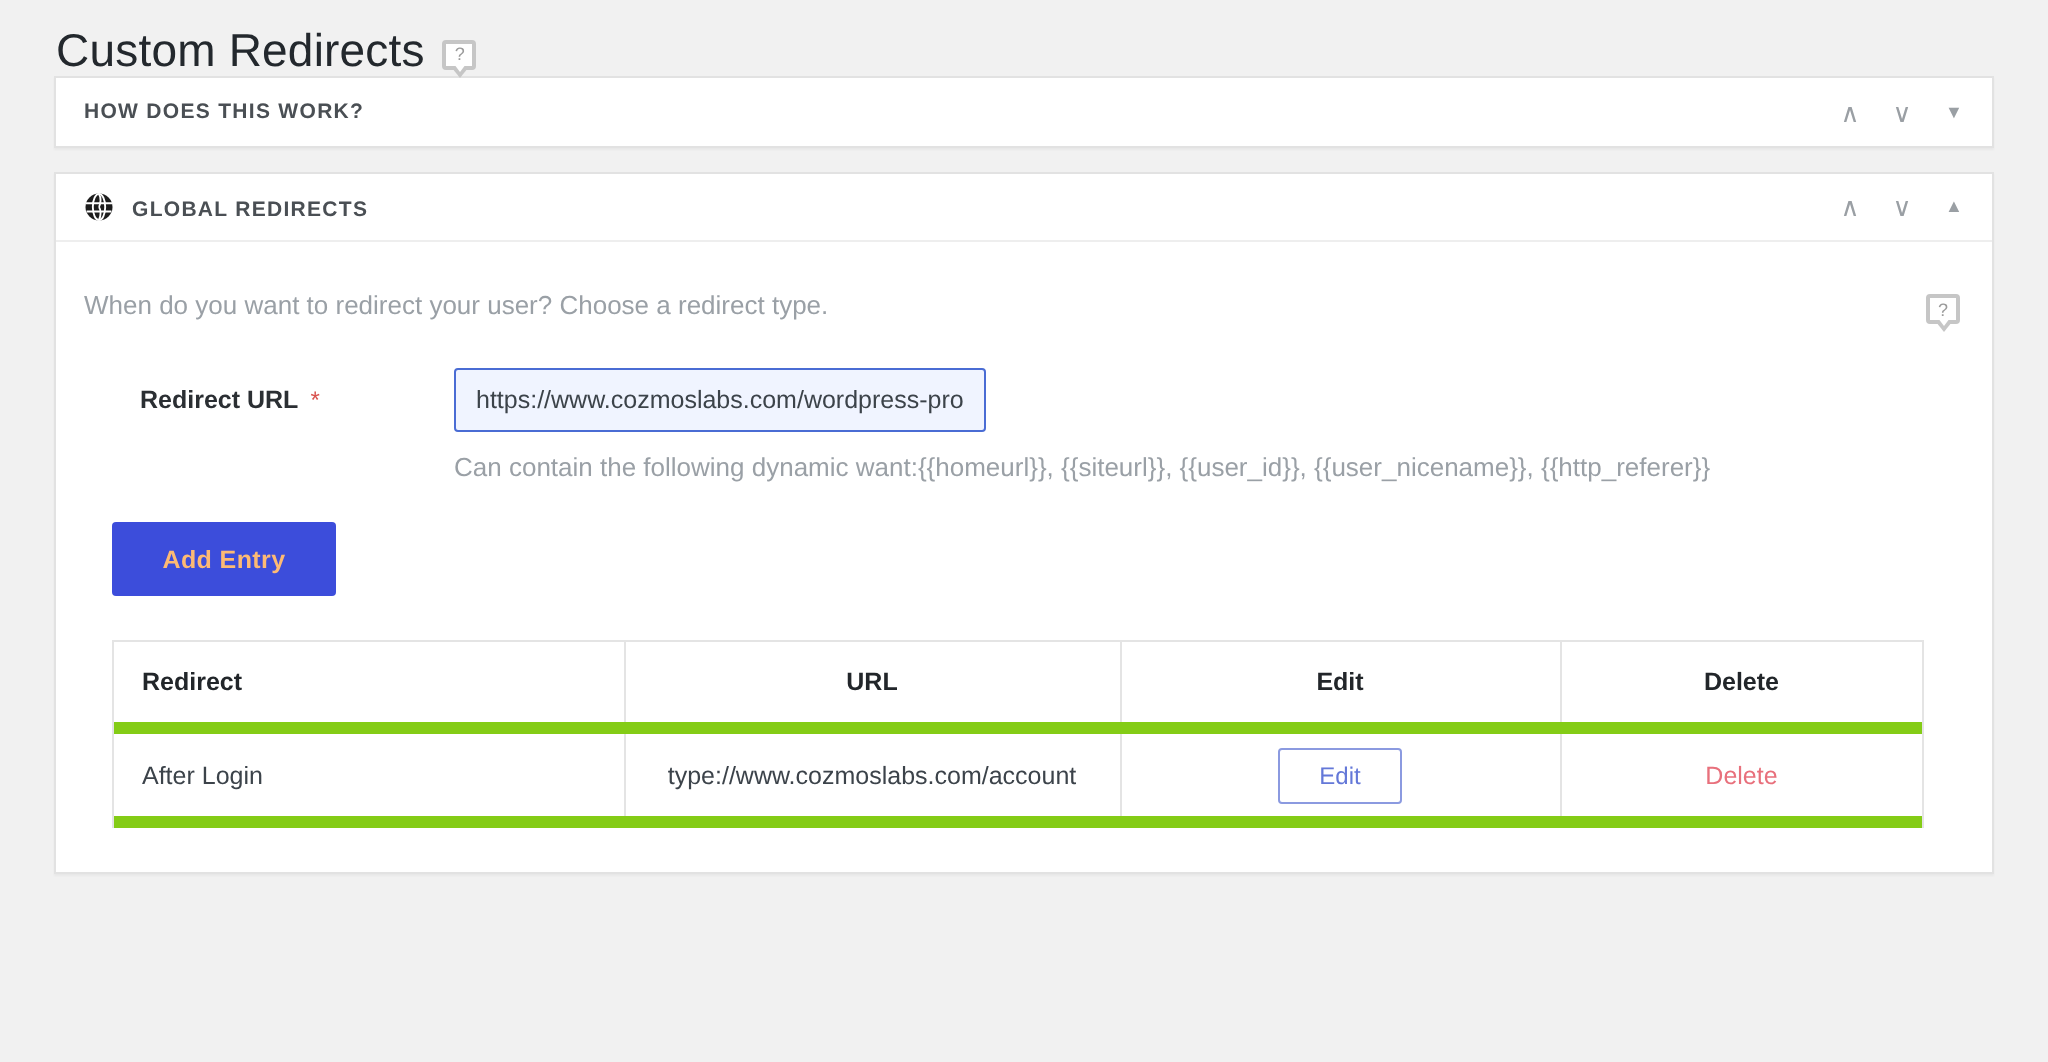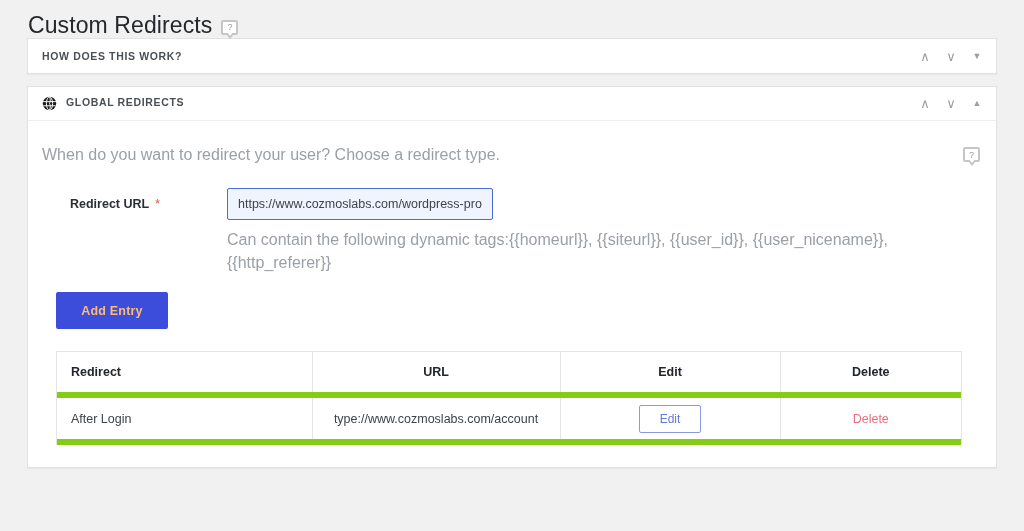--- a/index.html
+++ b/index.html
@@ -90,21 +90,21 @@
   }
   .panel-header.no-border { border-bottom: none; }
   .panel-title {
     font-size: 10.5px;
     font-weight: 700;
     letter-spacing: 0.65px;
     color: #4a4f54;
     text-transform: uppercase;
     flex: 1;
     display: flex;
-    align-items: flex-start;
+    align-items: flex-end;
     gap: 9px;
   }
   .globe-icon {
     width: 15px;
     height: 15px;
     flex: 0 0 auto;
     display: inline-block;
   }
   .panel-actions {
     display: flex;
@@ -195,21 +195,21 @@
     font-family: "Liberation Sans", sans-serif;
     color: #3c434a;
     background: #f0f4ff;
     border: 1.5px solid #4a6cd4;
     border-radius: 2px;
     box-sizing: border-box;
     outline: none;
   }
 
   .field-desc {
-    font-size: 16px;
+    font-size: 13px;
     color: #9aa0a6;
     margin-top: 9px;
     margin-bottom: 22px;
     line-height: 1.4;
   }
   .field-desc.tight { margin-bottom: 14px; }
 
   .btn-add {
     display: block;
     margin: 4px 0 0 14px;
@@ -330,21 +330,21 @@
         <div class="field-desc">When do you want to redirect your user? Choose a redirect type.</div>
       </div>
     </div>
 
     <div class="form-row">
       <div class="form-label">
         <span>Redirect URL</span><span class="req">*</span>
       </div>
       <div class="form-field">
         <input class="url-input" type="text" value="https://www.cozmoslabs.com/wordpress-profile-builder/" style="">
-        <div class="field-desc tight">Can contain the following dynamic tags:{{homeurl}}, {{siteurl}}, {{user_id}}, {{user_nicename}}, {{http_referer}}</div>
+        <div class="field-desc tight">Can contain the following dynamic want:{{homeurl}}, {{siteurl}}, {{user_id}}, {{user_nicename}}, {{http_referer}}</div>
       </div>
     </div>
 
     <button class="btn-add">Add Entry</button>
 
     <div class="table-wrap">
       <table class="redirect-table">
         <thead>
           <tr>
             <th class="col-redirect">Redirect</th>

